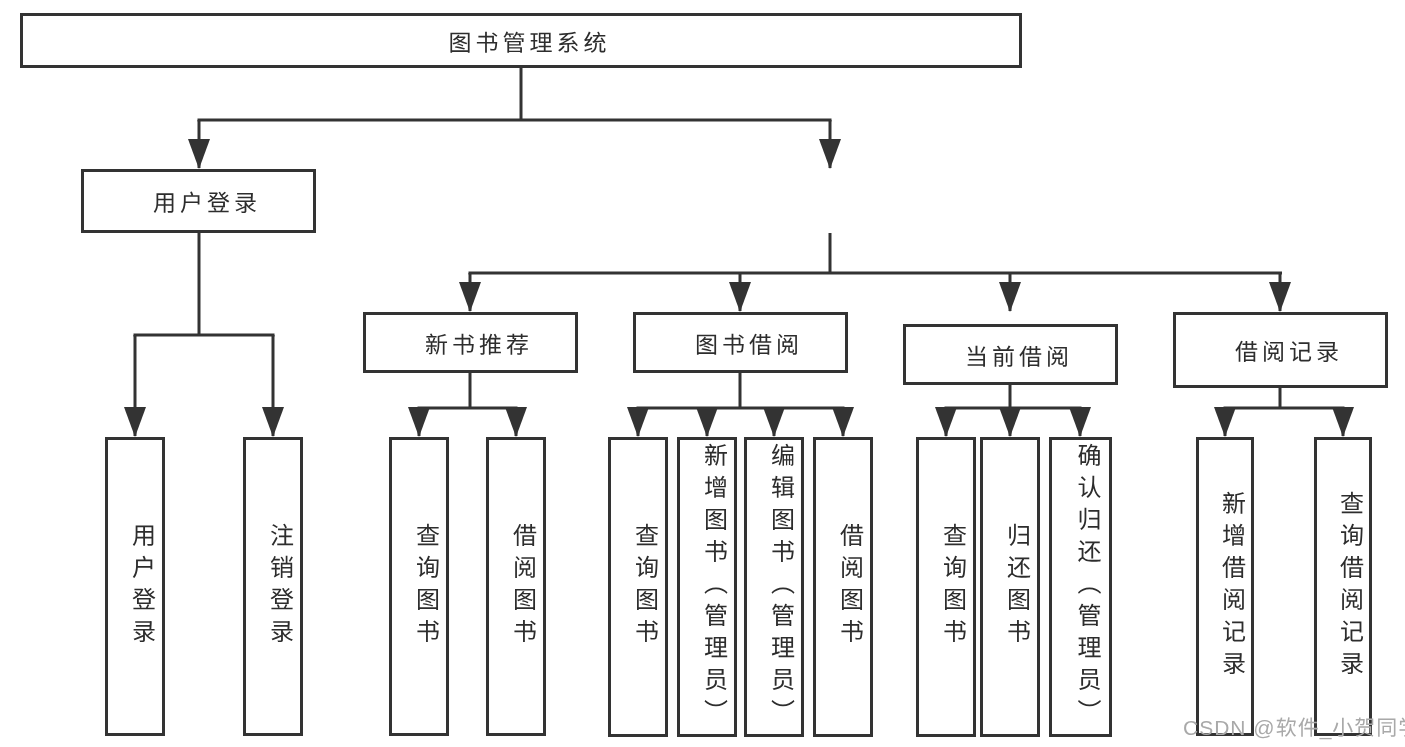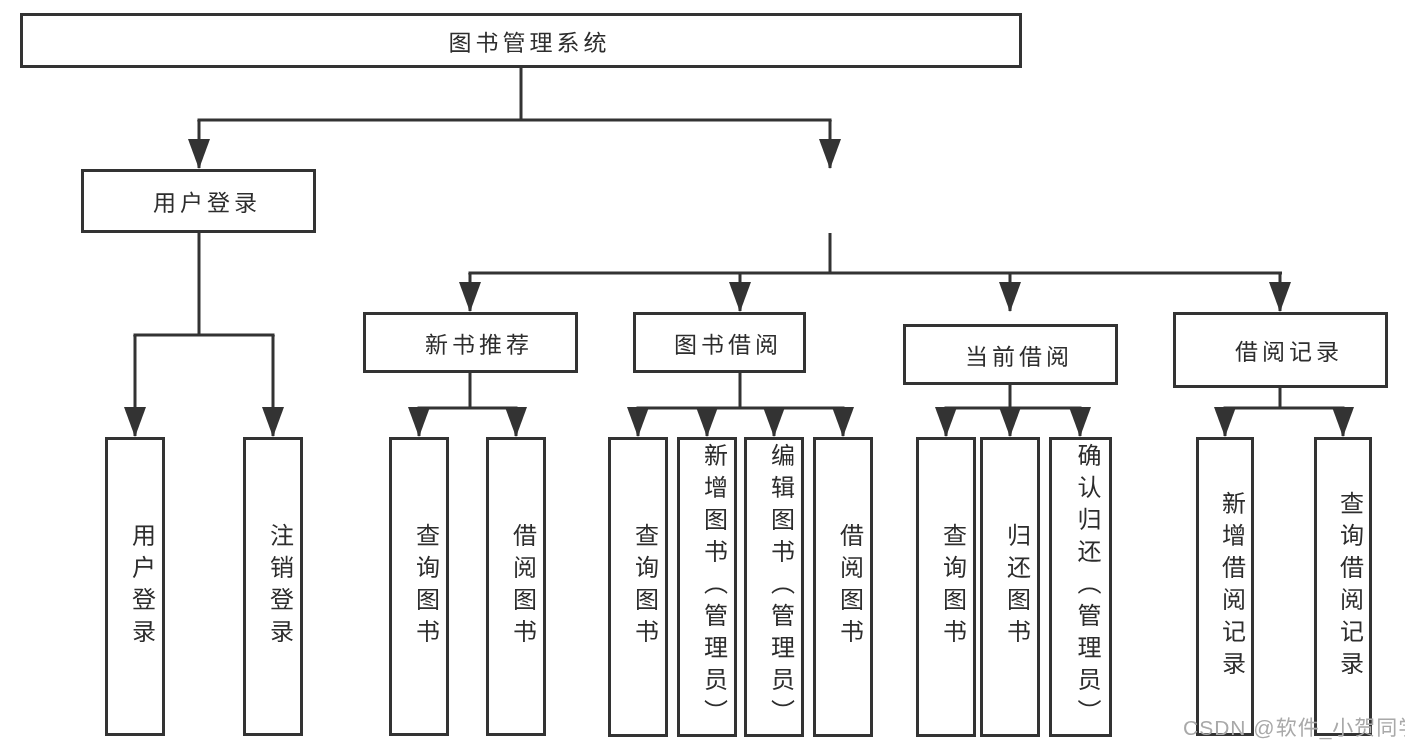--- a/index.html
+++ b/index.html
@@ -107,21 +107,21 @@
     <span class="h-label">图书管理系统</span>
   </div>
 
   <div class="node" style="left:81px; top:169px; width:235px; height:64px;">
     <span class="h-label">用户登录</span>
   </div>
 
   <div class="node" style="left:363px; top:312px; width:215px; height:61px;">
     <span class="h-label">新书推荐</span>
   </div>
-  <div class="node" style="left:633px; top:312px; width:173px; height:61px;">
+  <div class="node" style="left:633px; top:312px; width:215px; height:61px;">
     <span class="h-label">图书借阅</span>
   </div>
   <div class="node" style="left:903px; top:324px; width:215px; height:61px;align-items:center;">
     <span class="h-label">当前借阅</span>
   </div>
   <div class="node" style="left:1173px; top:312px; width:215px; height:76px;">
     <span class="h-label">借阅记录</span>
   </div>
 
   <div class="node" style="left:105px; top:437px; width:60px; height:299px;">

